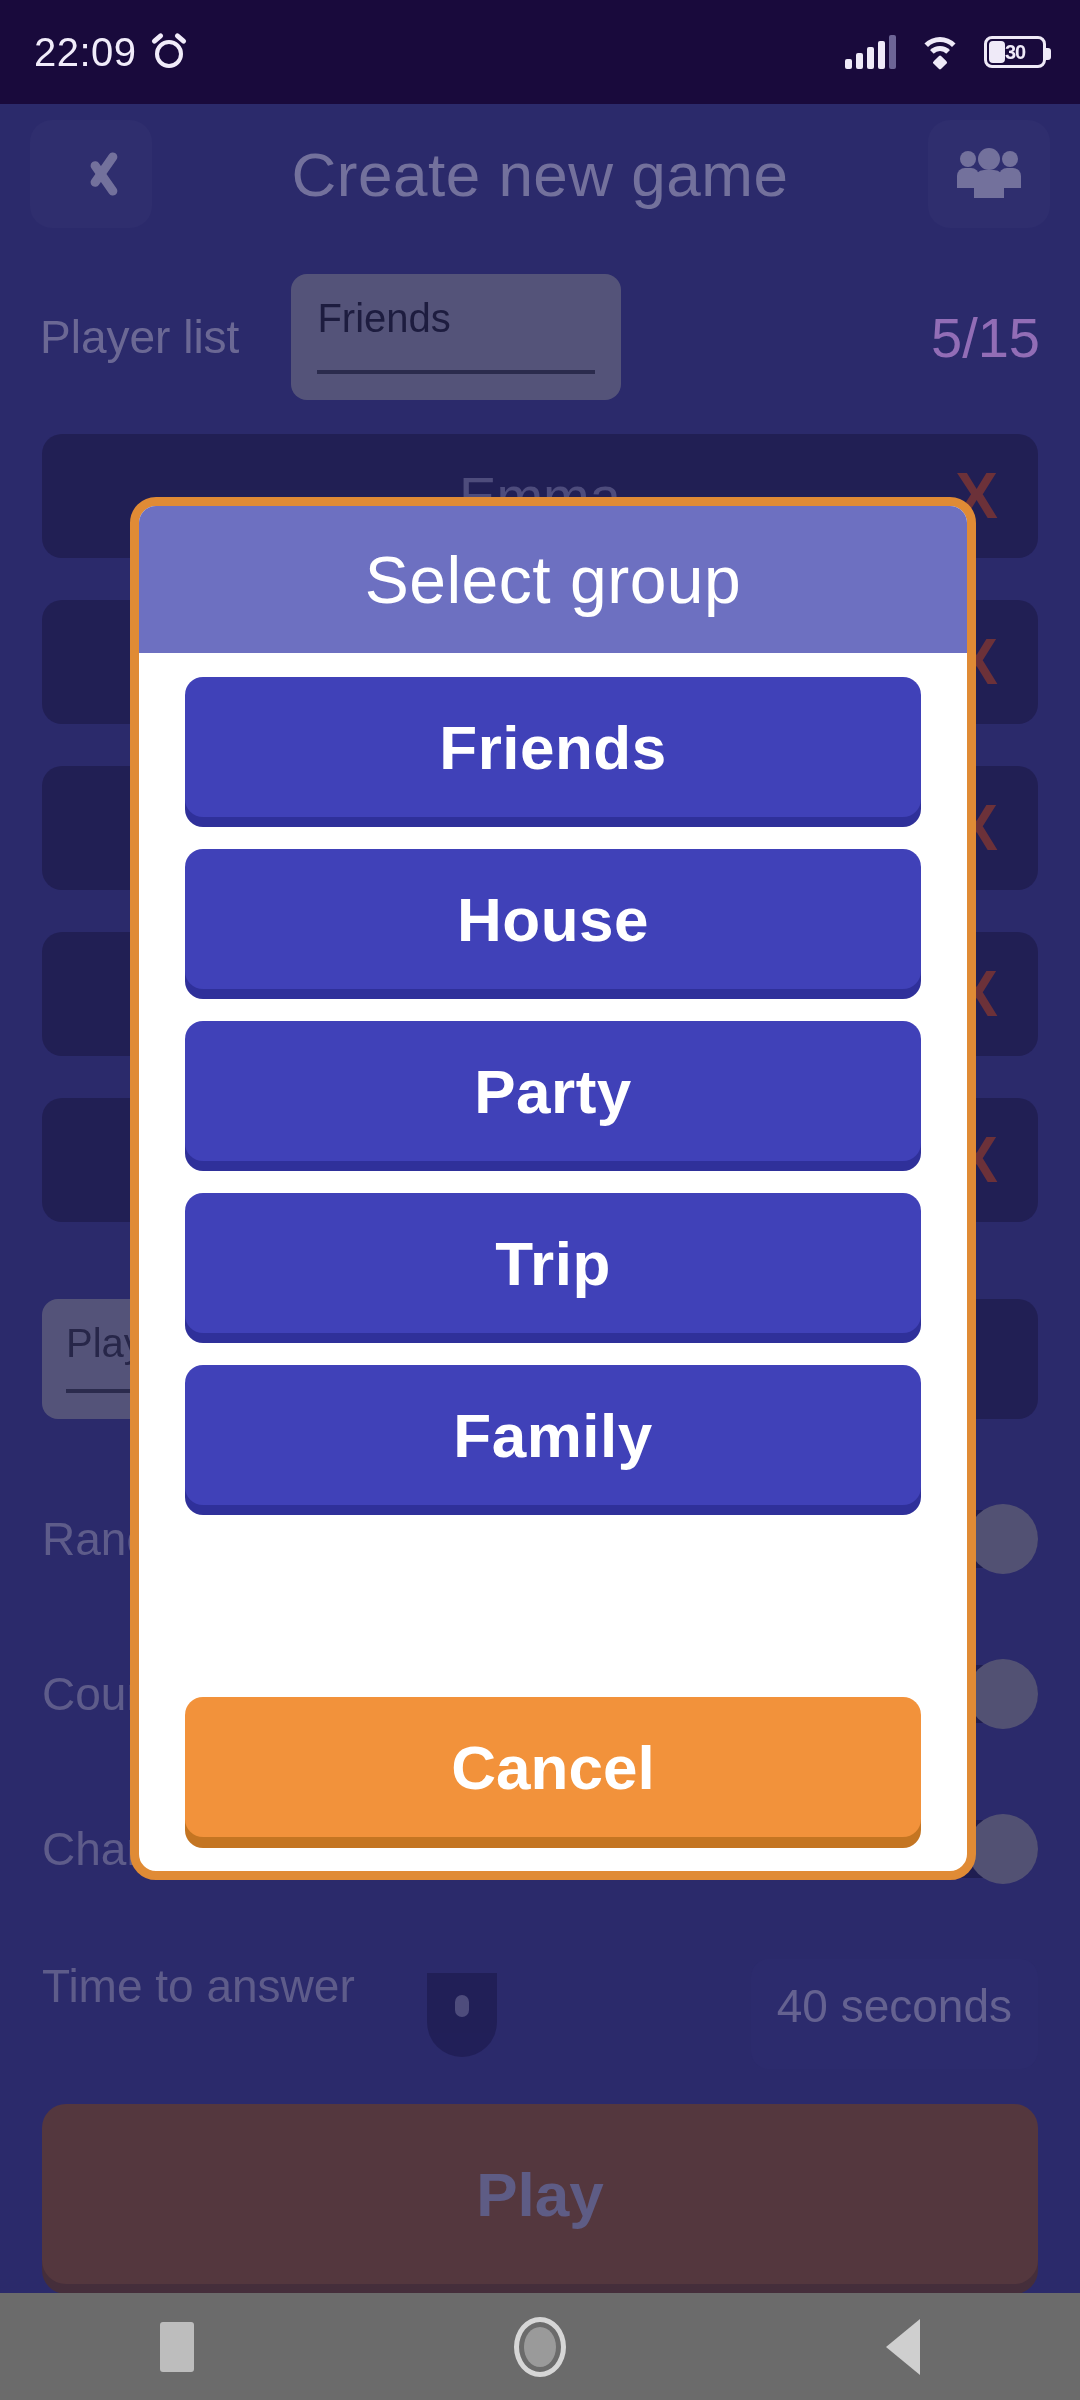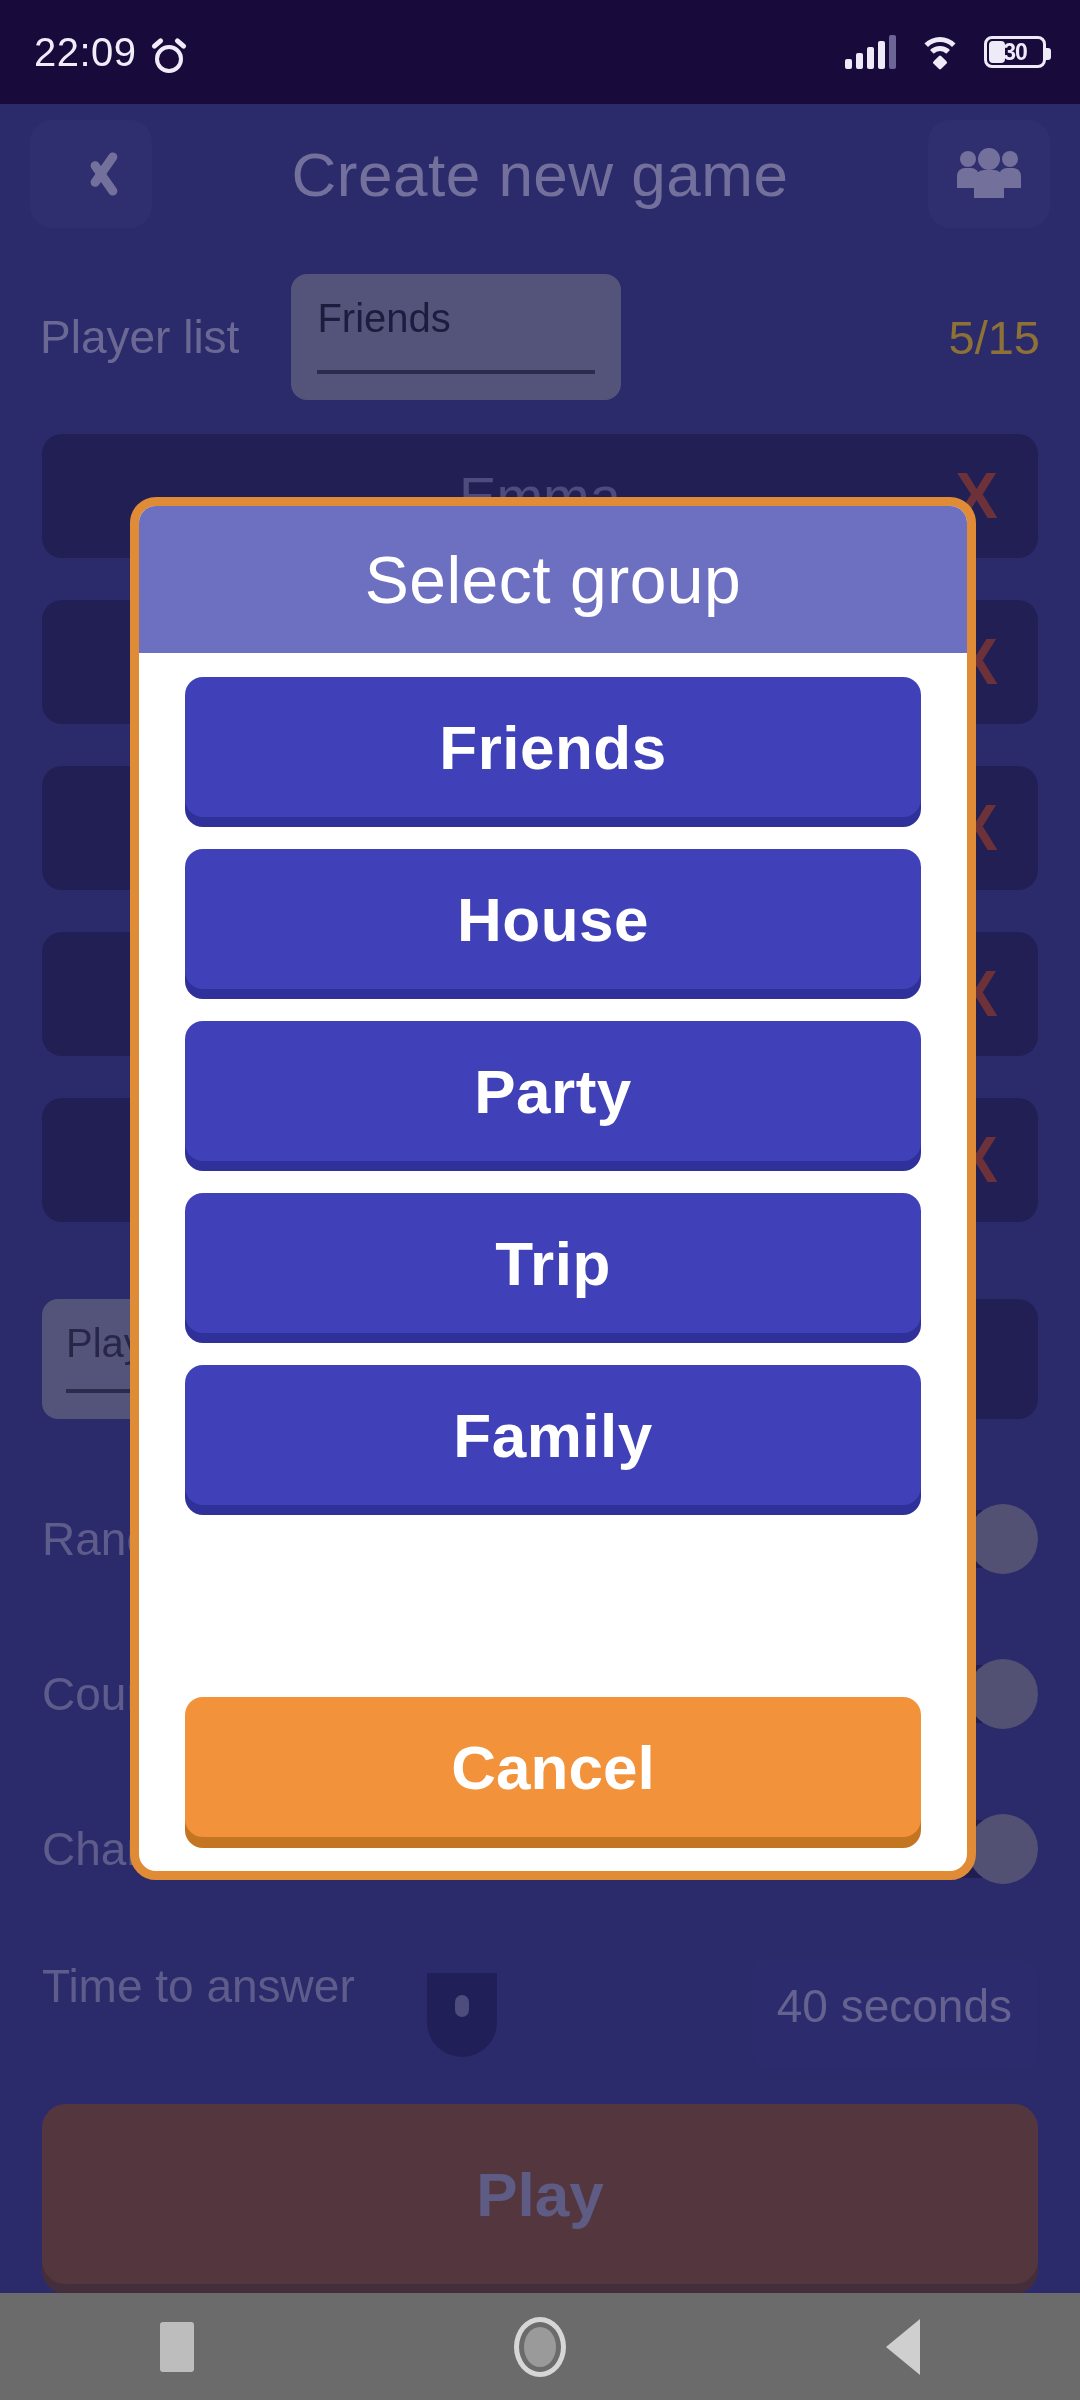--- a/index.html
+++ b/index.html
@@ -12,21 +12,21 @@
   }
 
   
   #status-bar{
     position:absolute; left:0; top:0; width:1080px; height:104px;
     background:#190a3c;
     display:flex; align-items:center; justify-content:space-between;
     padding:0 34px;
     z-index:5;
   }
-  .sb-left{ display:flex; align-items:flex-end; gap:14px; }
+  .sb-left{ display:flex; align-items:center; gap:14px; }
   .sb-clock{ color:#f1ecfa; font-size:40px; letter-spacing:.5px; }
   .sb-right{ display:flex; align-items:center; gap:22px; }
 
   .alarm-ico{ width:36px; height:36px; position:relative; display:inline-block;}
   .alarm-ico .bell{
     position:absolute; left:4px; top:6px; width:28px; height:28px;
     border:4px solid #f1ecfa; border-radius:50%;
   }
   .alarm-ico .ear{
     position:absolute; width:13px; height:5px; background:#f1ecfa;
@@ -54,21 +54,21 @@
   .wifi span.b{ width:28px; height:28px; top:11px;}
   .wifi .dot{ position:absolute; left:50%; transform:translateX(-50%) rotate(45deg);
     width:11px; height:11px; background:#efeaf8; top:22px; border-radius:2px;}
 
   .battery{ width:62px; height:32px; border:3px solid #efeaf8; border-radius:8px;
     position:relative; display:flex; align-items:center; justify-content:center;}
   .battery:after{ content:""; position:absolute; right:-8px; top:9px;
     width:5px; height:12px; background:#efeaf8; border-radius:0 3px 3px 0;}
   .battery .fill{ position:absolute; left:2px; top:2px; bottom:2px; width:16px;
     background:#efeaf8; border-radius:4px;}
-  .battery .lvl{ position:relative; color:#efeaf8; font-size:23px; font-weight:bold;
+  .battery .lvl{ position:relative; color:#efeaf8; font-size:20px; font-weight:bold;
     z-index:2; letter-spacing:-1px;}
 
   
   #app-bg{
     position:absolute; left:0; top:104px; width:1080px; height:2190px;
     background:#2b2a6b;
     z-index:1;
   }
   .dim{ opacity:.52; }
 
@@ -112,21 +112,21 @@
   }
   .pl-label{ color:#a6a2bb; font-size:46px;}
   .group-field{
     width:330px; height:126px; margin-left:52px;
     background:#7a7a86; border-radius:16px;
     padding:22px 26px 0 26px; position:relative;
   }
   .group-field .val{ color:#111018; font-size:40px;}
   .group-field .rule{ position:absolute; left:26px; right:26px; bottom:26px;
     height:4px; background:#2c2c32;}
-  .pl-count{ margin-left:auto; color:#eab308; font-size:47px;}
+  .pl-count{ margin-left:auto; color:#f0abfc; font-size:56px;}
 
   .player-row{
     position:absolute; left:42px; width:996px; height:124px;
     background:#191640; border-radius:20px;
     display:flex; align-items:center; justify-content:center;
   }
   .player-row .pname{ color:#6f6c8d; font-size:56px;}
   .player-row .xbtn{
     position:absolute; right:40px; color:#a8380d; font-size:64px; font-weight:bold;
     font-family:"Liberation Sans", sans-serif;

